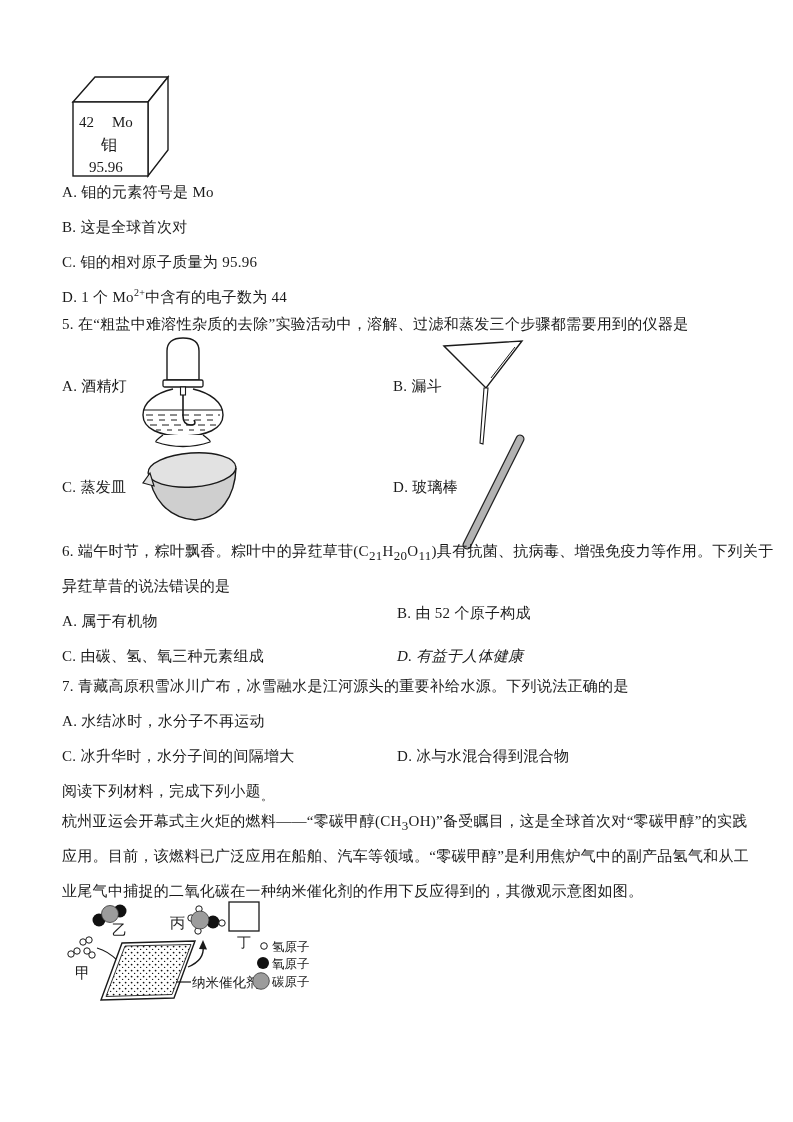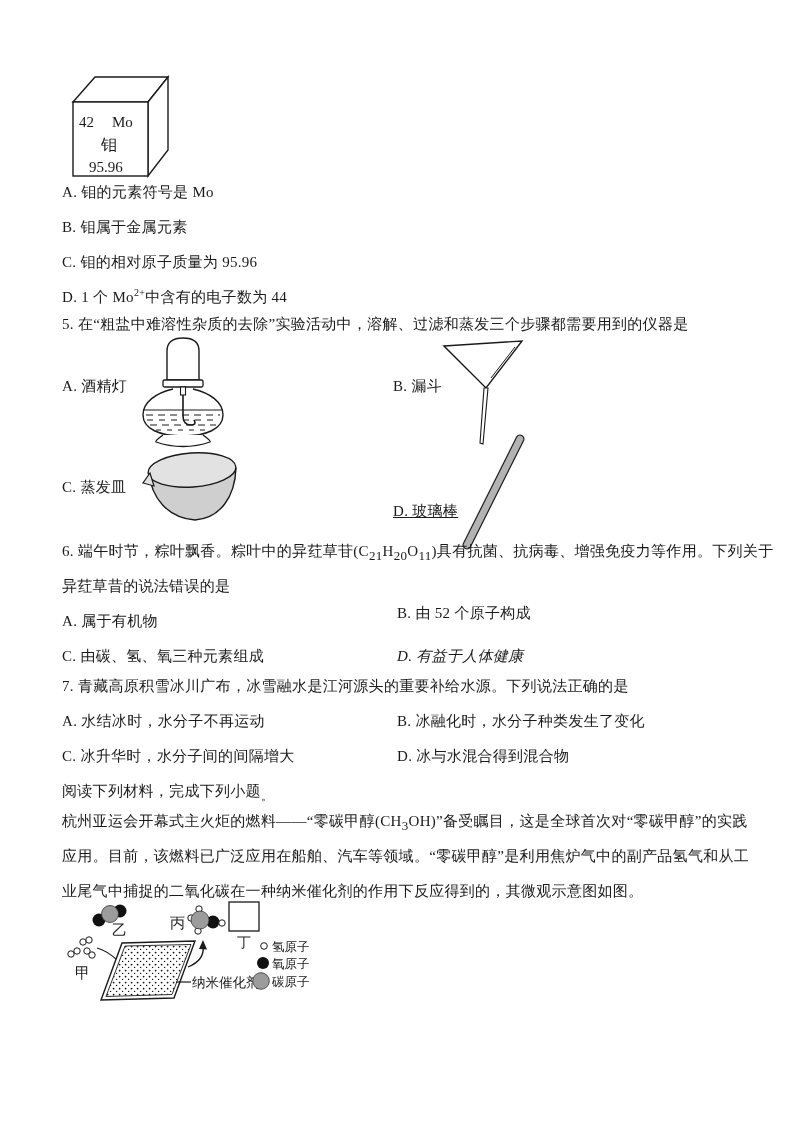--- a/index.html
+++ b/index.html
@@ -25,21 +25,21 @@
     <polygon points="5,30 27,5 100,5 80,30" fill="#ffffff" stroke="#1a1a1a" stroke-width="1.4"></polygon>
     <polygon points="80,30 100,5 100,78 80,104" fill="#ffffff" stroke="#1a1a1a" stroke-width="1.4"></polygon>
     <rect x="5" y="30" width="75" height="74" fill="#ffffff" stroke="#1a1a1a" stroke-width="1.4"></rect>
     <text x="11" y="55" font-size="15">42</text>
     <text x="44" y="55" font-size="15">Mo</text>
     <text x="33" y="78" font-size="16">钼</text>
     <text x="21" y="100" font-size="15">95.96</text>
   </svg>
 
   <div class="t" style="left:62px; top:168px;">A. 钼的元素符号是 Mo</div>
-  <div class="t" style="left:62px; top:203px;">B. 钼属于金属元素</div>
+  <div class="t" style="left:62px; top:203px;">B. 这是全球首次对</div>
   <div class="t" style="left:62px; top:238px;">C. 钼的相对原子质量为 95.96</div>
   <div class="t" style="left:62px; top:273px;"><span>D. 1 个 Mo</span><sup>2+</sup><span>中含有的电子数为 44</span></div>
 
   <div class="t" style="left:62px; top:300px;">5. 在“粗盐中难溶性杂质的去除”实验活动中，溶解、过滤和蒸发三个步骤都需要用到的仪器是</div>
 
   <svg style="left:133px; top:318px;" width="100" height="110" viewBox="0 0 100 110">
     <path d="M34,48 L34,19 Q34,6 50,6 Q66,6 66,19 L66,48 Z" fill="#ffffff" stroke="#1a1a1a" stroke-width="1.4"></path>
     <rect x="30" y="48" width="40" height="7" rx="1.5" fill="#ffffff" stroke="#1a1a1a" stroke-width="1.3"></rect>
     <path d="M40,57 C23,61 10,70 10,83 C10,97 27,104 50,104 C73,104 90,97 90,83 C90,70 77,61 60,57" fill="#ffffff" stroke="#1a1a1a" stroke-width="1.4"></path>
     <rect x="47.5" y="55" width="5" height="8" fill="#ffffff" stroke="#1a1a1a" stroke-width="1.1"></rect>
@@ -64,32 +64,31 @@
     <path d="M9,26 C11,52 28,72 55,74 C81,72 95,50 96,22" fill="#cfcfcf" stroke="#1a1a1a" stroke-width="1.4"></path>
     <ellipse cx="52" cy="24" rx="44" ry="17" fill="#e2e2e2" stroke="#1a1a1a" stroke-width="1.4" transform="rotate(-4 52 24)"></ellipse>
     <path d="M10,27 L3,37 L14,40 Z" fill="#e2e2e2" stroke="#1a1a1a" stroke-width="1.2"></path>
   </svg>
   <div class="t" style="left:62px; top:463px;">C. 蒸发皿</div>
 
   <svg style="left:450px; top:417px;" width="85" height="122" viewBox="0 0 85 122">
     <line x1="70" y1="8" x2="17" y2="114" stroke="#222222" stroke-width="9" stroke-linecap="round"></line>
     <line x1="70" y1="8" x2="17" y2="114" stroke="#b3b3b3" stroke-width="6.5" stroke-linecap="round"></line>
   </svg>
-  <div class="t" style="left:393px; top:487px;text-decoration:underline;">D. 玻璃棒</div>
+  <div class="t" style="left:393px; top:463px;">D. 玻璃棒</div>
 
   <div class="t" style="left:62px; top:527px;"><span>6. 端午时节，粽叶飘香。粽叶中的异荭草苷(C</span><sub>21</sub><span>H</span><sub>20</sub><span>O</span><sub>11</sub><span>)具有抗菌、抗病毒、增强免疫力等作用。下列关于</span></div>
   <div class="t" style="left:62px; top:562px;">异荭草昔的说法错误的是</div>
   <div class="t" style="left:62px; top:597px;">A. 属于有机物</div>
   <div class="t" style="left:397px; top:589px;">B. 由 52 个原子构成</div>
   <div class="t" style="left:62px; top:632px;">C. 由碳、氢、氧三种元素组成</div>
   <div class="t" style="left:397px; top:632px;font-style:italic;">D. 有益于人体健康</div>
 
   <div class="t" style="left:62px; top:662px;">7. 青藏高原积雪冰川广布，冰雪融水是江河源头的重要补给水源。下列说法正确的是</div>
   <div class="t" style="left:62px; top:697px;">A. 水结冰时，水分子不再运动</div>
-  <div class="t" style="left:397px; top:697px;">B. 冰融化时，水分子种类发生了变化</div>
   <div class="t" style="left:62px; top:732px;text-align:center;">C. 冰升华时，水分子间的间隔增大</div>
   <div class="t" style="left:397px; top:732px;">D. 冰与水混合得到混合物</div>
 
   <div class="t" style="left:62px; top:767px;"><span>阅读下列材料，完成下列小题</span><span class="period-low">。</span></div>
   <div class="t" style="left:62px; top:797px;"><span>杭州亚运会开幕式主火炬的燃料——“零碳甲醇(CH</span><sub>3</sub><span>OH)”备受瞩目，这是全球首次对“零碳甲醇”的实践</span></div>
   <div class="t" style="left:62px; top:832px;">应用。目前，该燃料已广泛应用在船舶、汽车等领域。“零碳甲醇”是利用焦炉气中的副产品氢气和从工</div>
   <div class="t" style="left:62px; top:867px;">业尾气中捕捉的二氧化碳在一种纳米催化剂的作用下反应得到的，其微观示意图如图。</div>
 
   <svg style="left:58px; top:883px;" width="268" height="110" viewBox="0 0 268 110">
     <defs>

